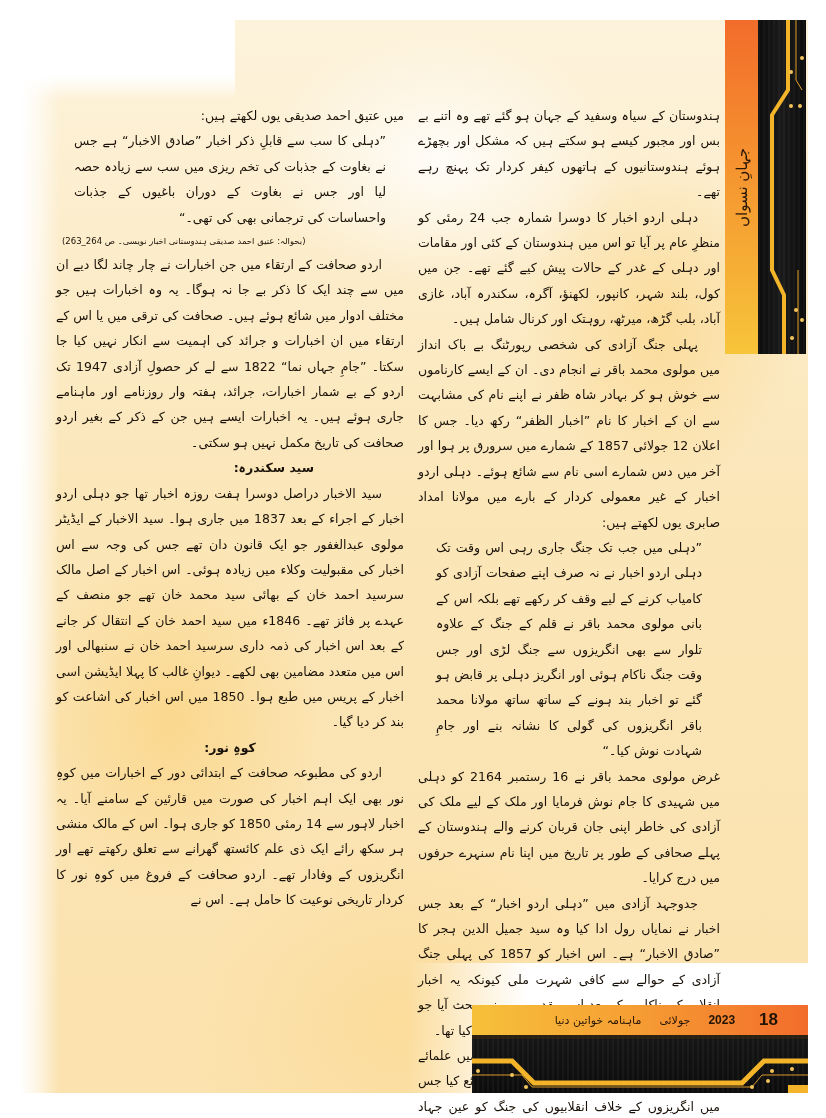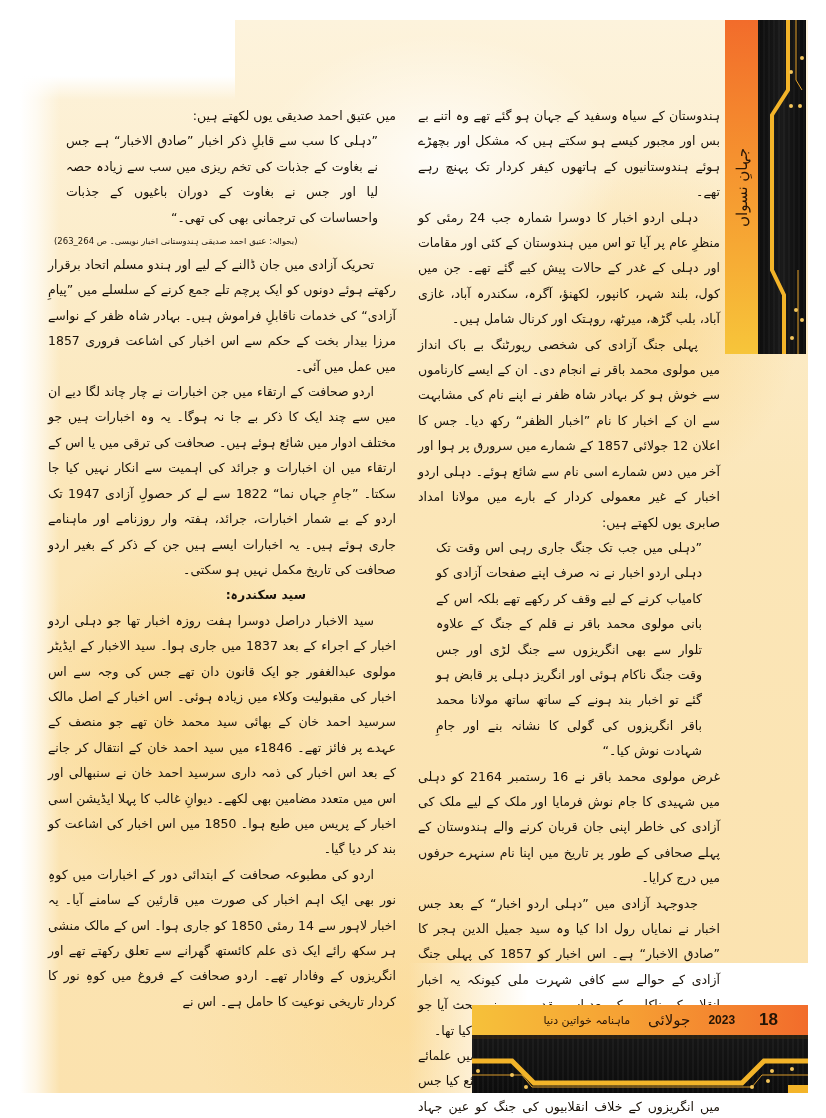--- a/index.html
+++ b/index.html
@@ -52,40 +52,40 @@
       overflow: hidden;
     }
 
     
     .col {
       position: absolute; direction: rtl; text-align: justify;
       font-family: "DejaVu Sans", sans-serif; font-size: 12.5px; line-height: 25.4px;
       color: #1a1208;
     }
     .col-right { left: 418px; top: 103px; width: 302px; }
-    .col-left { left: 48px; top: 103px; width: 348px; }
+    .col-left { left: 56px; top: 103px; width: 348px; }
     .col p { margin: 0; text-indent: 0; }
     .col p.indent { text-indent: 22px; }
     .col .quote { padding: 0 18px 0 18px; text-align: justify; }
     .col .citation { font-size: 8.5px; line-height: 22px; text-align: left; direction: rtl; padding-left: 6px; }
     .col .heading { font-weight: bold; text-align: center; padding-right: 0; }
     .col .heading-right { font-weight: bold; text-align: right; padding-right: 90px; }
 
     
     .footer {
       position: absolute; left: 472px; top: 1005px; width: 336px; height: 88px;
     }
     .footer-bar {
       height: 30px; width: 100%;
       background: linear-gradient(90deg, #f6c13a 0%, #f6a134 45%, #f26c2b 100%);
       display: flex; align-items: center; justify-content: flex-end; direction: ltr;
       padding-right: 30px; gap: 18px; text-align: center;
     }
     .footer-magazine { font-size: 11px; color: #2a1606; direction: rtl; }
-    .footer-month { font-size: 15px; color: #2a1606; direction: rtl; }
+    .footer-month { font-size: 11px; color: #2a1606; direction: rtl; }
     .footer-year { font-family: "Liberation Sans", sans-serif; font-weight: bold; font-size: 12px; color: #231506; }
     .footer-page { font-family: "Liberation Sans", sans-serif; font-weight: bold; font-size: 17px; color: #231506; margin-left: 6px; }
     .footer-dark {
       height: 58px; width: 100%; position: relative; overflow: hidden;
       background:
         repeating-linear-gradient(90deg, rgba(255,255,255,0.035) 0 2px, rgba(0,0,0,0) 2px 5px),
         linear-gradient(180deg, #161616 0%, #0c0c0c 100%);
     }
   </style>
 </head>
@@ -124,24 +124,24 @@
   <p class="quote">”دہلی میں جب تک جنگ جاری رہی اس وقت تک دہلی اردو اخبار نے نہ صرف اپنے صفحات آزادی کو کامیاب کرنے کے لیے وقف کر رکھے تھے بلکہ اس کے بانی مولوی محمد باقر نے قلم کے جنگ کے علاوہ تلوار سے بھی انگریزوں سے جنگ لڑی اور جس وقت جنگ ناکام ہوئی اور انگریز دہلی پر قابض ہو گئے تو اخبار بند ہونے کے ساتھ ساتھ مولانا محمد باقر انگریزوں کی گولی کا نشانہ بنے اور جامِ شہادت نوش کیا۔“</p>
   <p>غرض مولوی محمد باقر نے 16 رستمبر 2164 کو دہلی میں شہیدی کا جام نوش فرمایا اور ملک کے لیے ملک کی آزادی کی خاطر اپنی جان قربان کرنے والے ہندوستان کے پہلے صحافی کے طور پر تاریخ میں اپنا نام سنہرے حرفوں میں درج کرایا۔</p>
   <p class="indent">جدوجہد آزادی میں ”دہلی اردو اخبار“ کے بعد جس اخبار نے نمایاں رول ادا کیا وہ سید جمیل الدین ہجر کا ”صادق الاخبار“ ہے۔ اس اخبار کو 1857 کی پہلی جنگ آزادی کے حوالے سے کافی شہرت ملی کیونکہ یہ اخبار انقلاب کی ناکامی کے بعد اس مقدمہ میں زیر بحث آیا جو انگریزوں نے قائد انقلاب بہادر شاہ ظفر پر قائم کیا تھا۔</p>
   <p class="indent">سید جمیل الدین ہجر نے ”صادق الاخبار“ میں علمائے کرام کا وہ فتوی بھی نہایت اہتمام کے ساتھ شائع کیا جس میں انگریزوں کے خلاف انقلابیوں کی جنگ کو عین جہاد قرار دیا گیا۔ ”صادق الاخبار“ کے بارے</p>
 </div>
 
 <div class="col col-left">
   <p>میں عتیق احمد صدیقی یوں لکھتے ہیں:</p>
   <p class="quote">”دہلی کا سب سے قابلِ ذکر اخبار ”صادق الاخبار“ ہے جس نے بغاوت کے جذبات کی تخم ریزی میں سب سے زیادہ حصہ لیا اور جس نے بغاوت کے دوران باغیوں کے جذبات واحساسات کی ترجمانی بھی کی تھی۔“</p>
   <p class="citation">(بحوالہ: عتیق احمد صدیقی ہندوستانی اخبار نویسی۔ ص 264_263)</p>
-  <p class="indent">تحریک آزادی میں جان ڈالنے کے لیے اور ہندو مسلم اتحاد برقرار رکھتے ہوئے دونوں کو ایک پرچم تلے جمع کرنے کے سلسلے میں ”پیامِ آزادی“ کی خدمات ناقابلِ فراموش ہیں۔ بہادر شاہ ظفر کے نواسے مرزا بیدار بخت کے حکم سے اس اخبار کی اشاعت فروری 1857 میں عمل میں آئی۔</p>
   <p class="indent">اردو صحافت کے ارتقاء میں جن اخبارات نے چار چاند لگا دیے ان میں سے چند ایک کا ذکر بے جا نہ ہوگا۔ یہ وہ اخبارات ہیں جو مختلف ادوار میں شائع ہوئے ہیں۔ صحافت کی ترقی میں یا اس کے ارتقاء میں ان اخبارات و جرائد کی اہمیت سے انکار نہیں کیا جا سکتا۔ ”جامِ جہاں نما“ 1822 سے لے کر حصولِ آزادی 1947 تک اردو کے بے شمار اخبارات، جرائد، ہفتہ وار روزنامے اور ماہنامے جاری ہوئے ہیں۔ یہ اخبارات ایسے ہیں جن کے ذکر کے بغیر اردو صحافت کی تاریخ مکمل نہیں ہو سکتی۔</p>
   <p class="heading-right">سید سکندرہ:</p>
   <p class="indent">سید الاخبار دراصل دوسرا ہفت روزہ اخبار تھا جو دہلی اردو اخبار کے اجراء کے بعد 1837 میں جاری ہوا۔ سید الاخبار کے ایڈیٹر مولوی عبدالغفور جو ایک قانون دان تھے جس کی وجہ سے اس اخبار کی مقبولیت وکلاء میں زیادہ ہوئی۔ اس اخبار کے اصل مالک سرسید احمد خان کے بھائی سید محمد خان تھے جو منصف کے عہدے پر فائز تھے۔ 1846ء میں سید احمد خان کے انتقال کر جانے کے بعد اس اخبار کی ذمہ داری سرسید احمد خان نے سنبھالی اور اس میں متعدد مضامین بھی لکھے۔ دیوانِ غالب کا پہلا ایڈیشن اسی اخبار کے پریس میں طبع ہوا۔ 1850 میں اس اخبار کی اشاعت کو بند کر دیا گیا۔</p>
+  <p class="heading">کوہِ نور:</p>
   <p class="indent">اردو کی مطبوعہ صحافت کے ابتدائی دور کے اخبارات میں کوہِ نور بھی ایک اہم اخبار کی صورت میں قارئین کے سامنے آیا۔ یہ اخبار لاہور سے 14 رمئی 1850 کو جاری ہوا۔ اس کے مالک منشی ہر سکھ رائے ایک ذی علم کائستھ گھرانے سے تعلق رکھتے تھے اور انگریزوں کے وفادار تھے۔ اردو صحافت کے فروغ میں کوہِ نور کا کردار تاریخی نوعیت کا حامل ہے۔ اس نے</p>
 </div>
 
 <div class="footer">
   <div class="footer-bar">
     <span class="footer-magazine">ماہنامہ خواتین دنیا</span>
     <span class="footer-month">جولائی</span>
     <span class="footer-year">2023</span>
     <span class="footer-page">18</span>
   </div>

